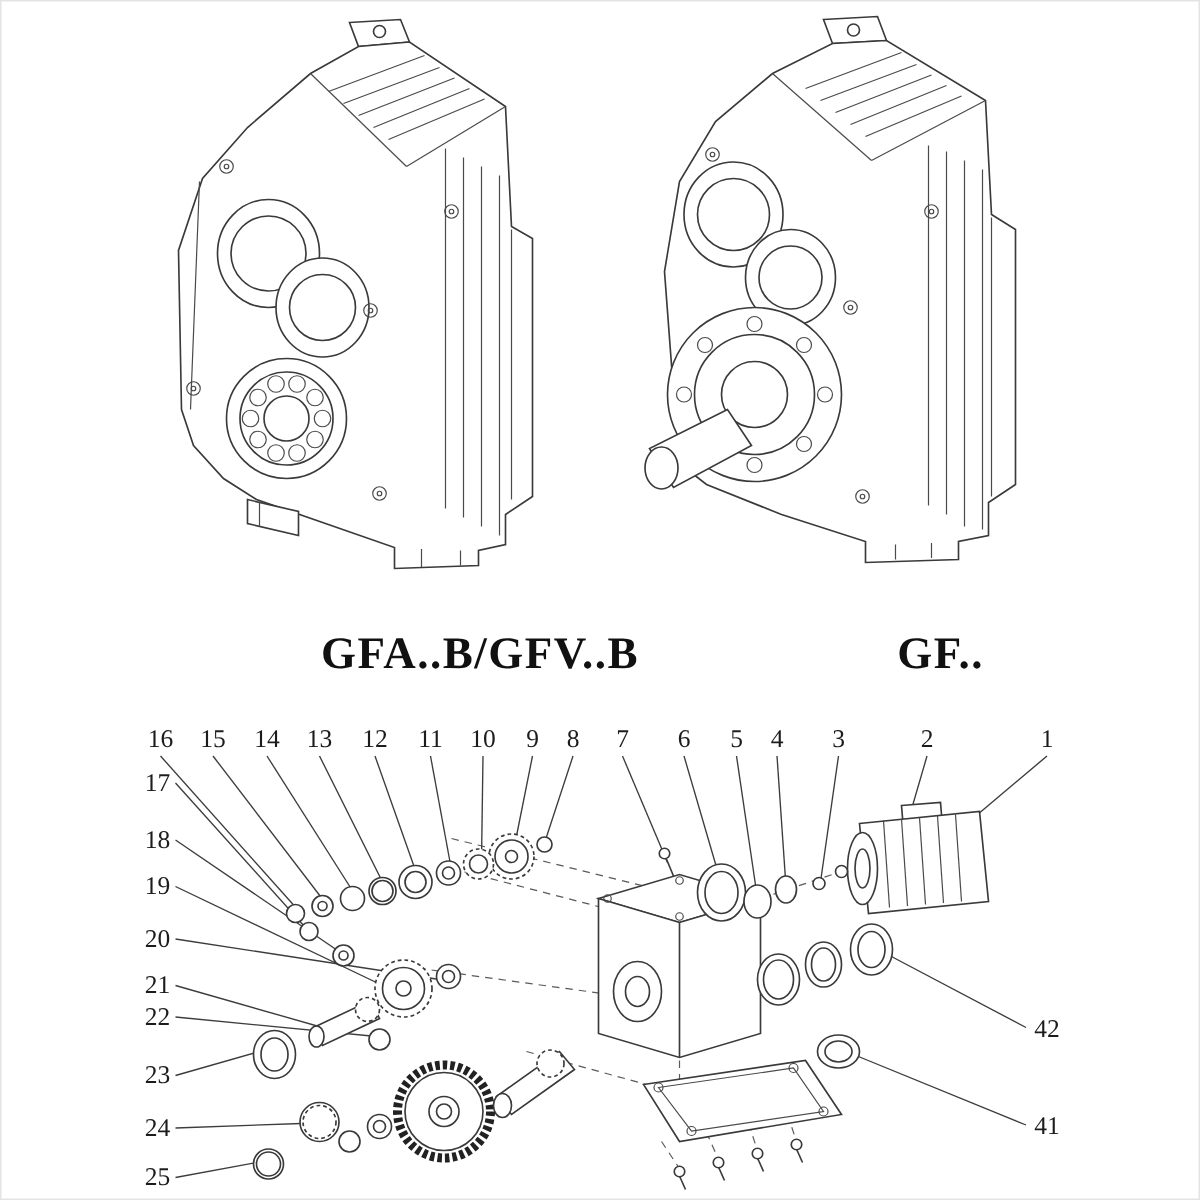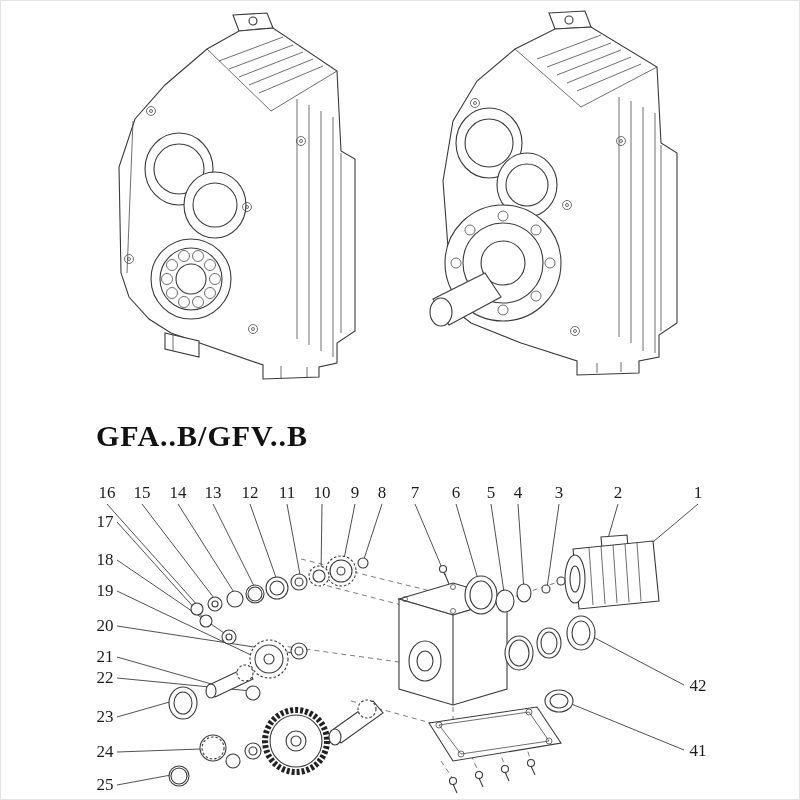--- a/index.html
+++ b/index.html
@@ -15,21 +15,21 @@
   svg .leader{stroke:#3c3c3c;stroke-width:0.9;fill:none;}
   svg .dash{stroke:#5a5a5a;stroke-width:0.8;fill:none;stroke-dasharray:5 4;}
   svg .teethdash{stroke:#3a3a3a;stroke-width:1.1;fill:#fff;stroke-dasharray:2.5 2;}
   svg .darkrim{stroke:#222;stroke-width:6;fill:none;stroke-dasharray:3 2;}
   svg text.callout{
     font-family:"Liberation Serif", serif;font-size:17px;fill:#1c1c1c;
     text-anchor:middle;
   }
   .model-label{
     position:absolute;top:418px;font-weight:bold;font-size:30px;color:#111;
-    text-align:left;letter-spacing:1px;font-family:"Liberation Serif", serif;
+    text-align:right;letter-spacing:1px;font-family:"Liberation Serif", serif;
   }
   .model-label.left{left:95px;width:330px;}
   .model-label.right{left:445px;width:210px;}
 </style>
 </head>
 <body>
 
 <div class="page">
 
   <svg class="art" viewBox="0 0 800 800">
@@ -355,14 +355,15 @@
         <text class="callout" x="104" y="721">23</text>
         <text class="callout" x="104" y="756">24</text>
         <text class="callout" x="104" y="789">25</text>
         <text class="callout" x="697" y="690">42</text>
         <text class="callout" x="697" y="755">41</text>
       </g>
     </g>
   </svg>
 
   <div class="model-label left">GFA..B/GFV..B</div>
+  <div class="model-label right">GF..</div>
 
 </div>
 
 </body></html>

